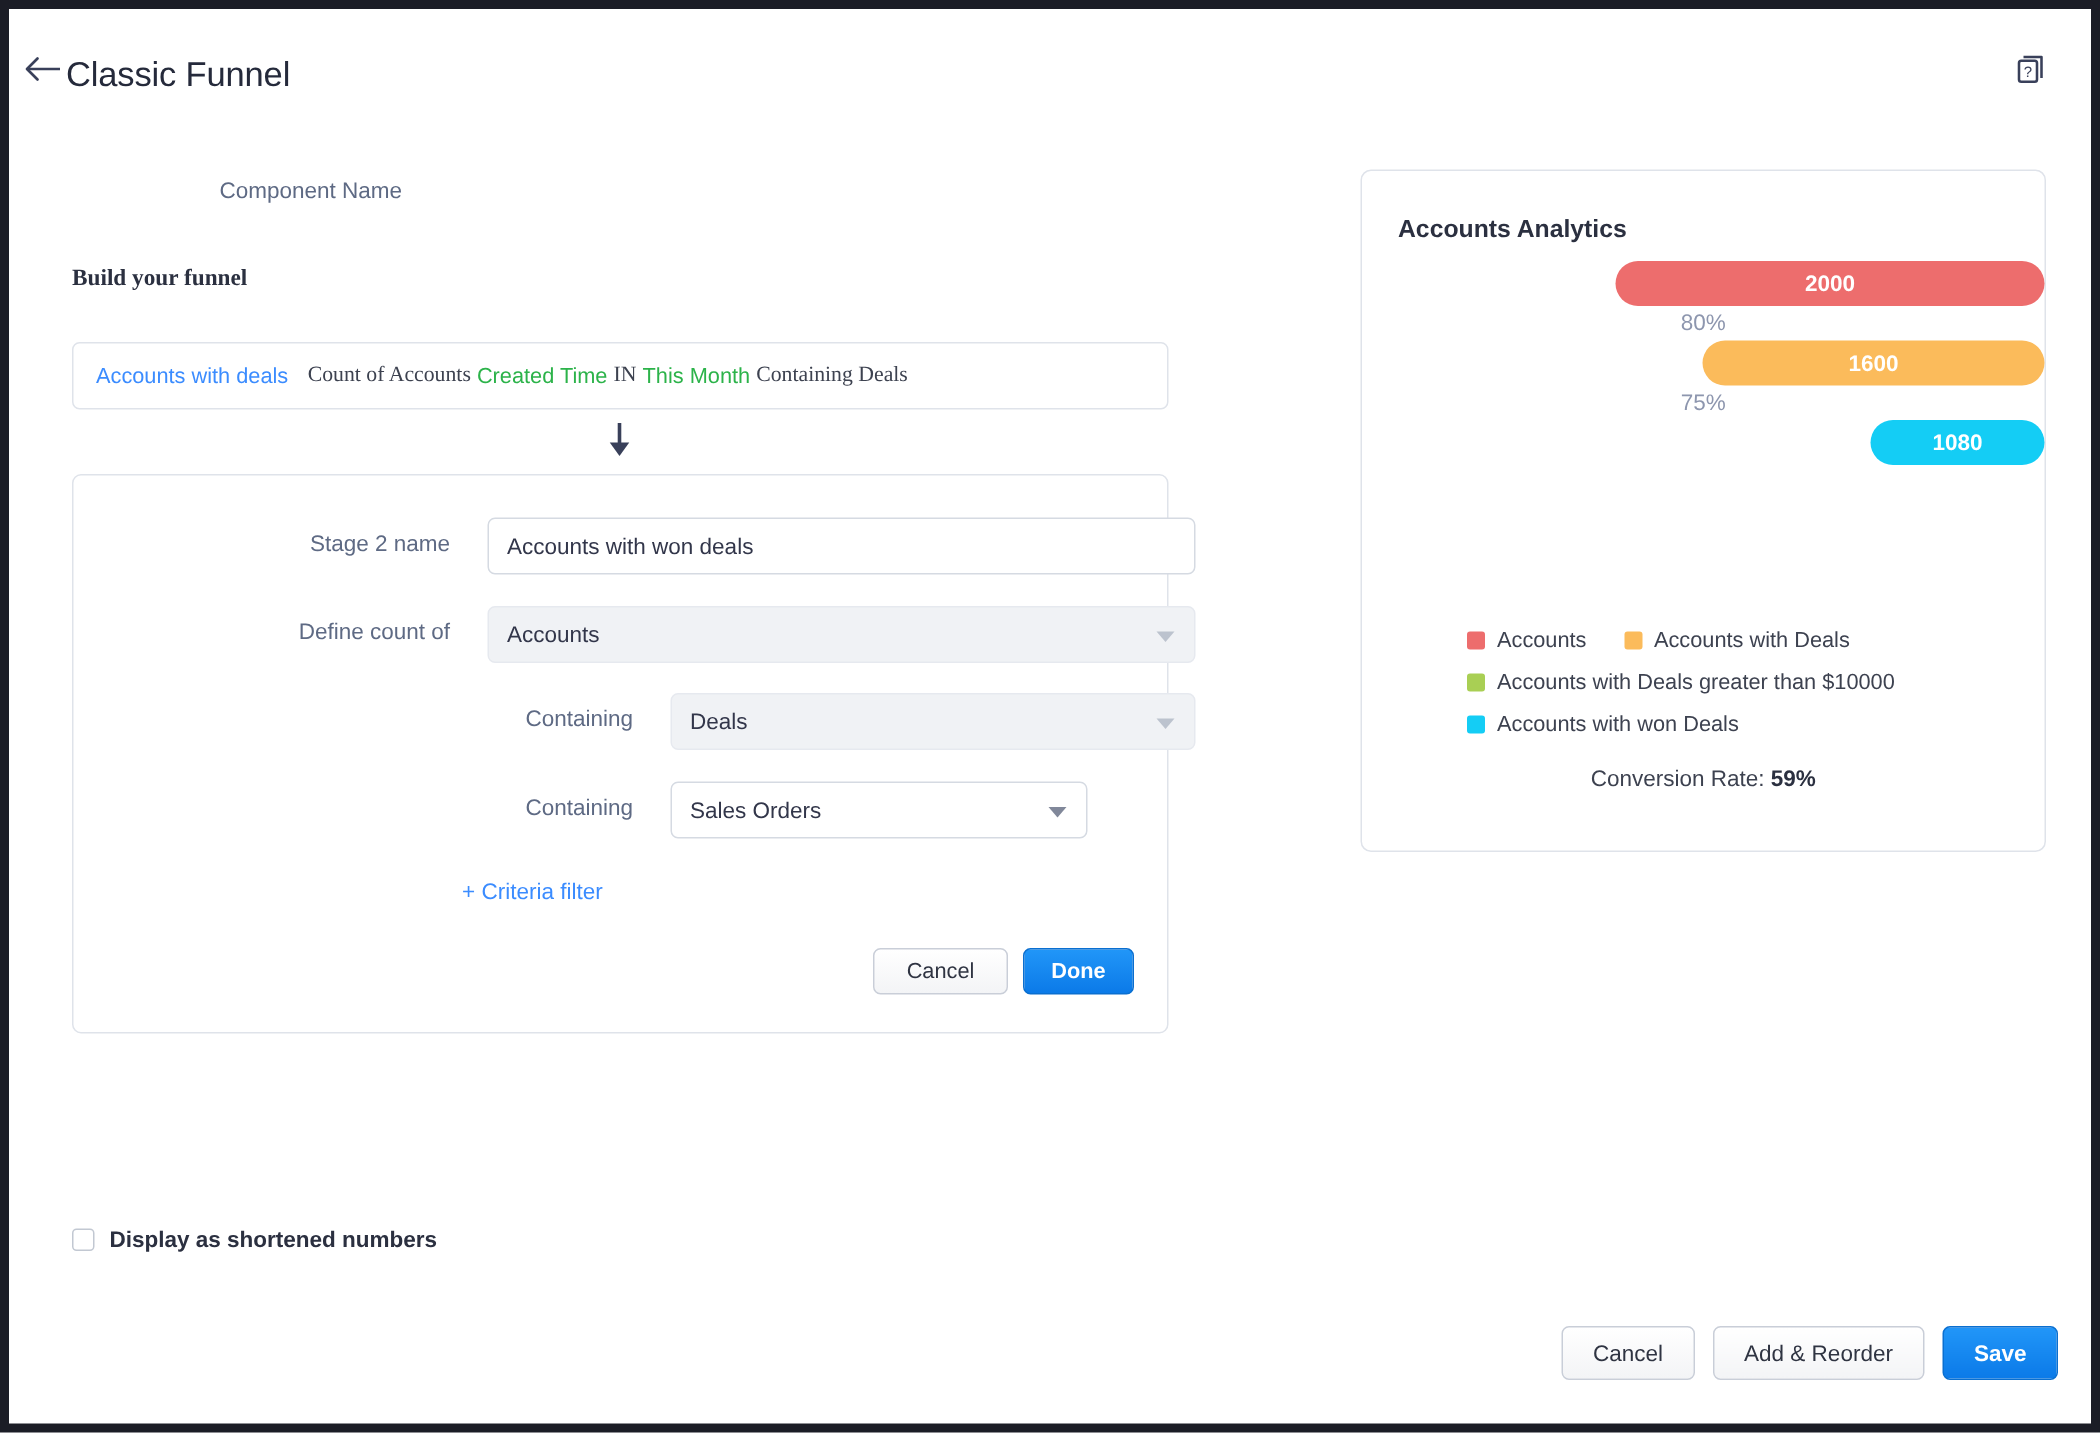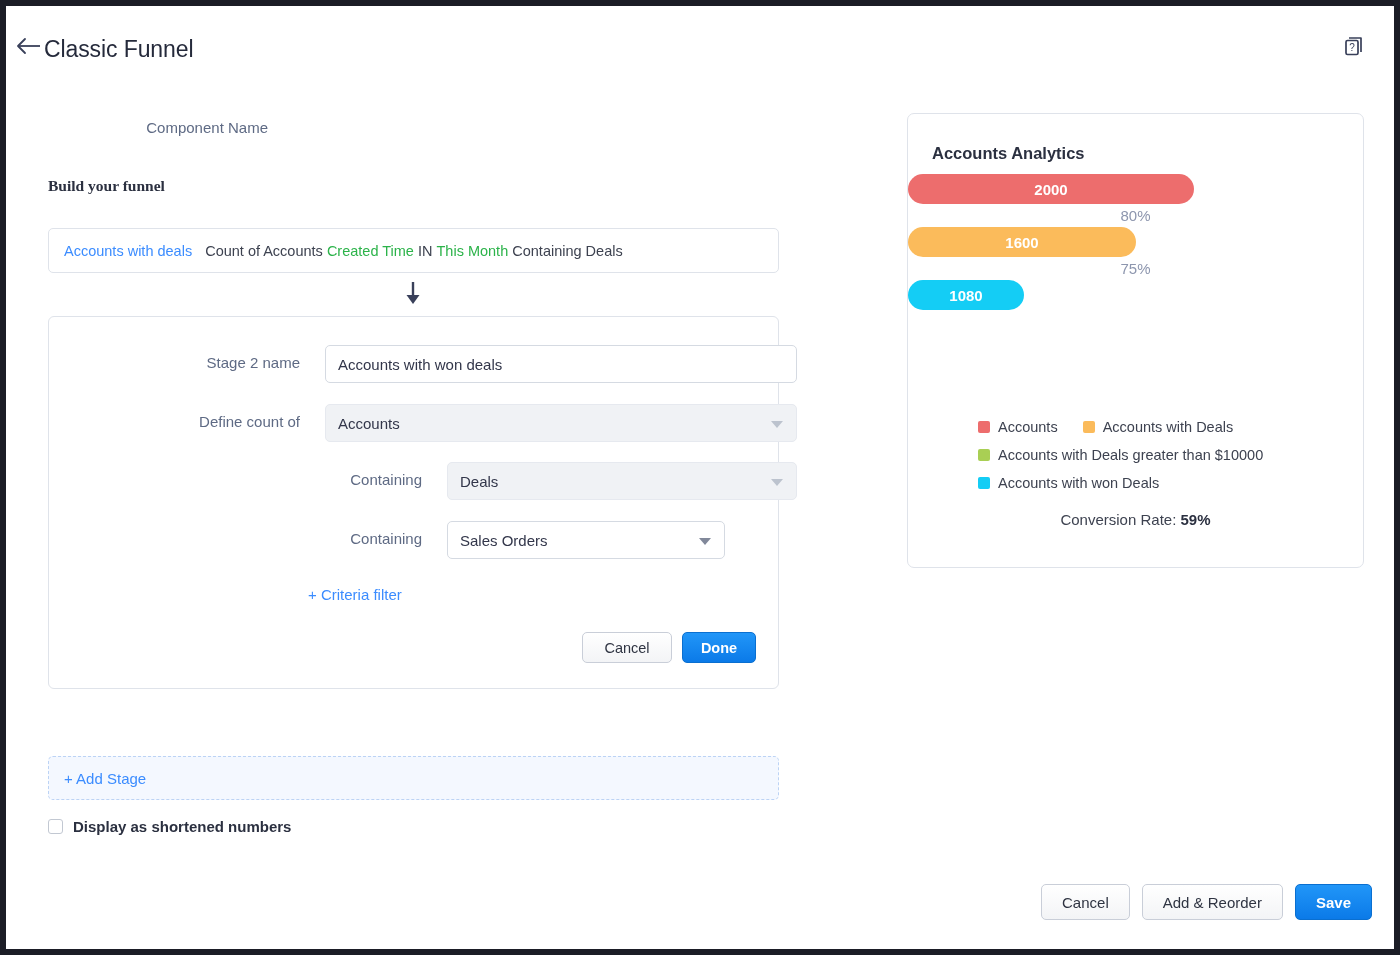--- a/index.html
+++ b/index.html
@@ -58,21 +58,21 @@
   }
 
   
   .stage1-row {
     position:absolute; left:42px; top:222px; width:731px; height:45px;
     border:1px solid #dfe3ea; border-radius:5px; background:#fff;
     display:flex; align-items:center; padding:0 15px;
     font-size:14.5px; color:#3d4250; gap:0px;
   }
   .stage1-name { color:#3b8cff; margin-right:13px; }
-  .tok-plain { color:#3d4250; }
+  .tok-plain { color:#3d4250;font-family:Liberation Serif, serif; }
   .tok-green { color:#2cb34a; }
 
   .down-arrow {
     position:absolute; left:392px; top:274px; width:30px; height:28px;
   }
 
   
   .stage-card {
     position:absolute; left:42px; top:310px; width:731px; height:373px;
     border:1px solid #dfe3ea; border-radius:6px; background:#fff;
@@ -148,21 +148,21 @@
   
   .preview {
     position:absolute; left:901px; top:107px; width:457px; height:455px;
     border:1px solid #dfe3ea; border-radius:7px; background:#fff;
   }
   .preview-title {
     position:absolute; left:24px; top:30px;
     font-size:16.5px; font-weight:bold; color:#2b3040;
   }
   .funnel { position:absolute; left:0; top:60px; width:100%; }
-  .funnel-row { display:flex; justify-content:flex-start; }
+  .funnel-row { display:flex; justify-content:flex-end; }
   .bar {
     height:30px; border-radius:15px;
     display:flex; align-items:center; justify-content:center;
     color:#ffffff; font-size:15px; font-weight:bold;
   }
   .pct {
     text-align:center; color:#8d96ae; font-size:15px;
     padding:3px 0 3px 0;
   }
 
@@ -247,21 +247,20 @@
       <span>Sales Orders</span>
       <span class="caret"></span>
     </div>
 
     <div class="criteria-link">+ Criteria filter</div>
 
     <div class="btn btn-default card-cancel">Cancel</div>
     <div class="btn btn-primary card-done">Done</div>
   </div>
 
-  <div class="add-stage">+ Add Stage</div>
 
   <div class="checkbox-row">
     <div class="checkbox"></div>
     <div class="checkbox-label">Display as shortened numbers</div>
   </div>
 
   <div class="preview">
     <div class="preview-title">Accounts Analytics</div>
 
     <div class="funnel">

